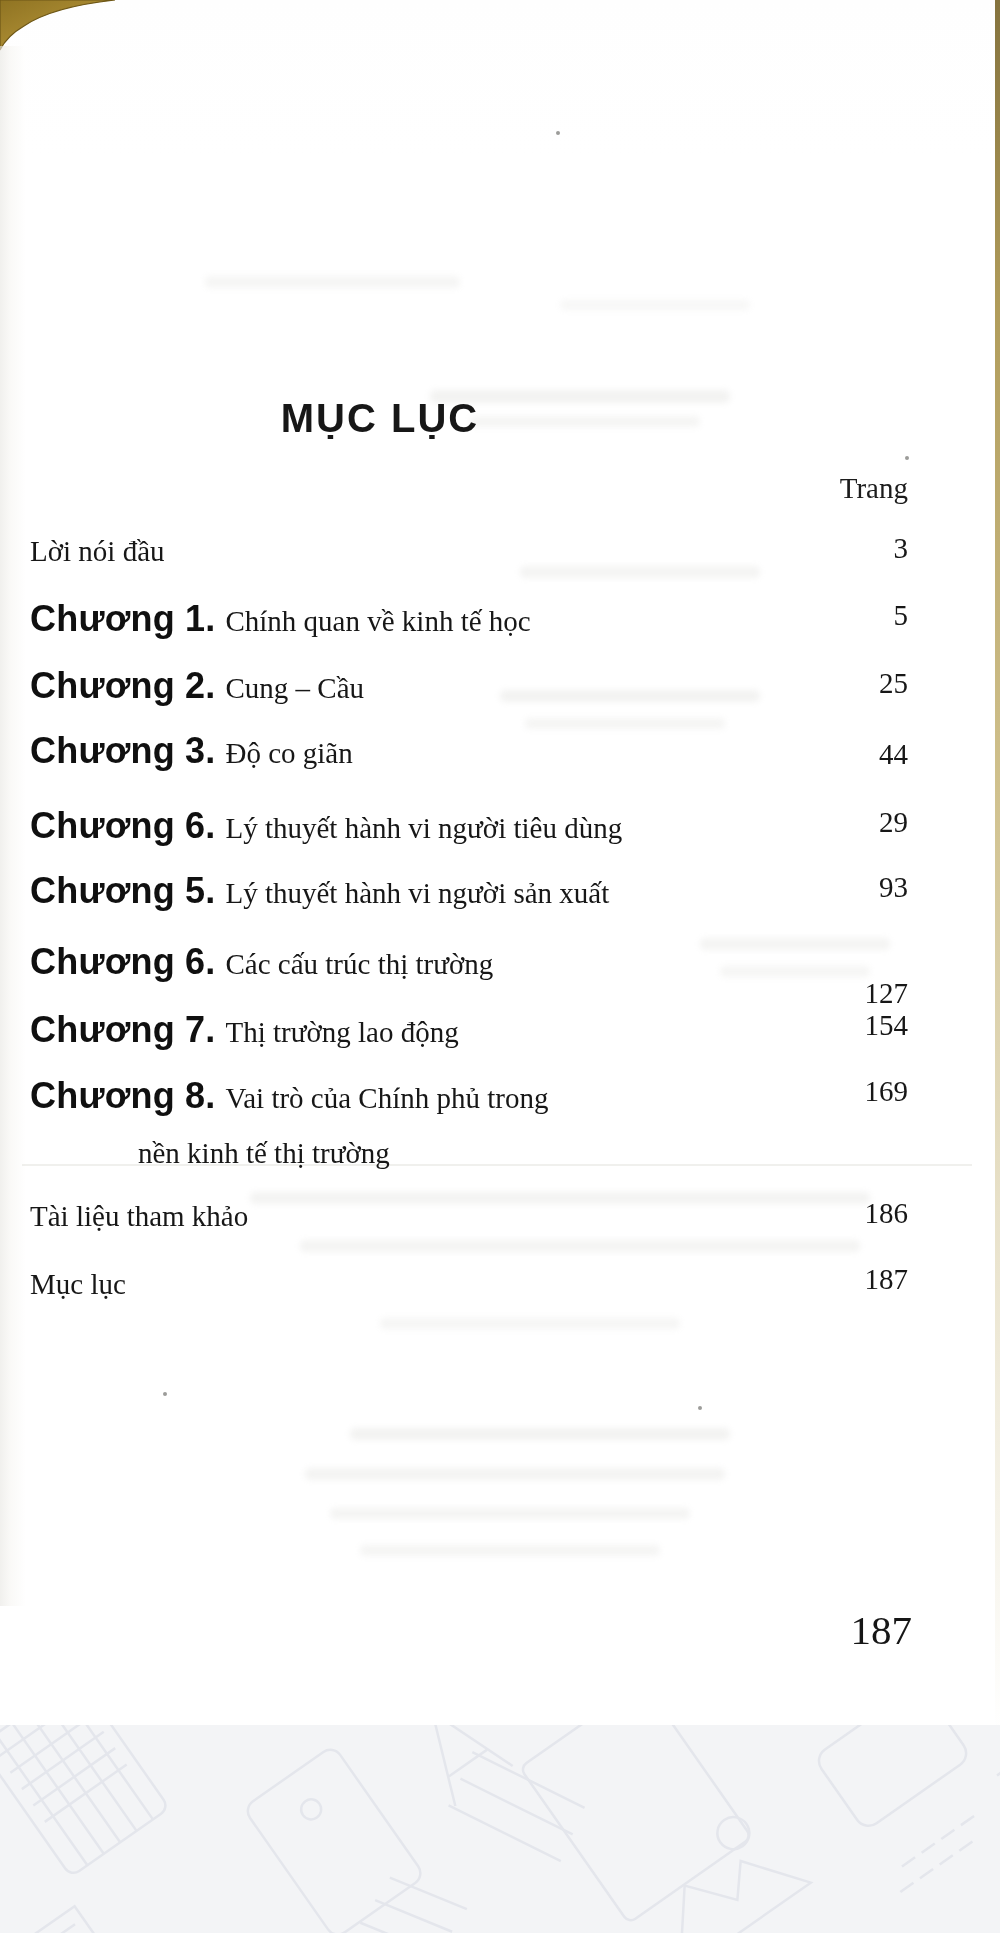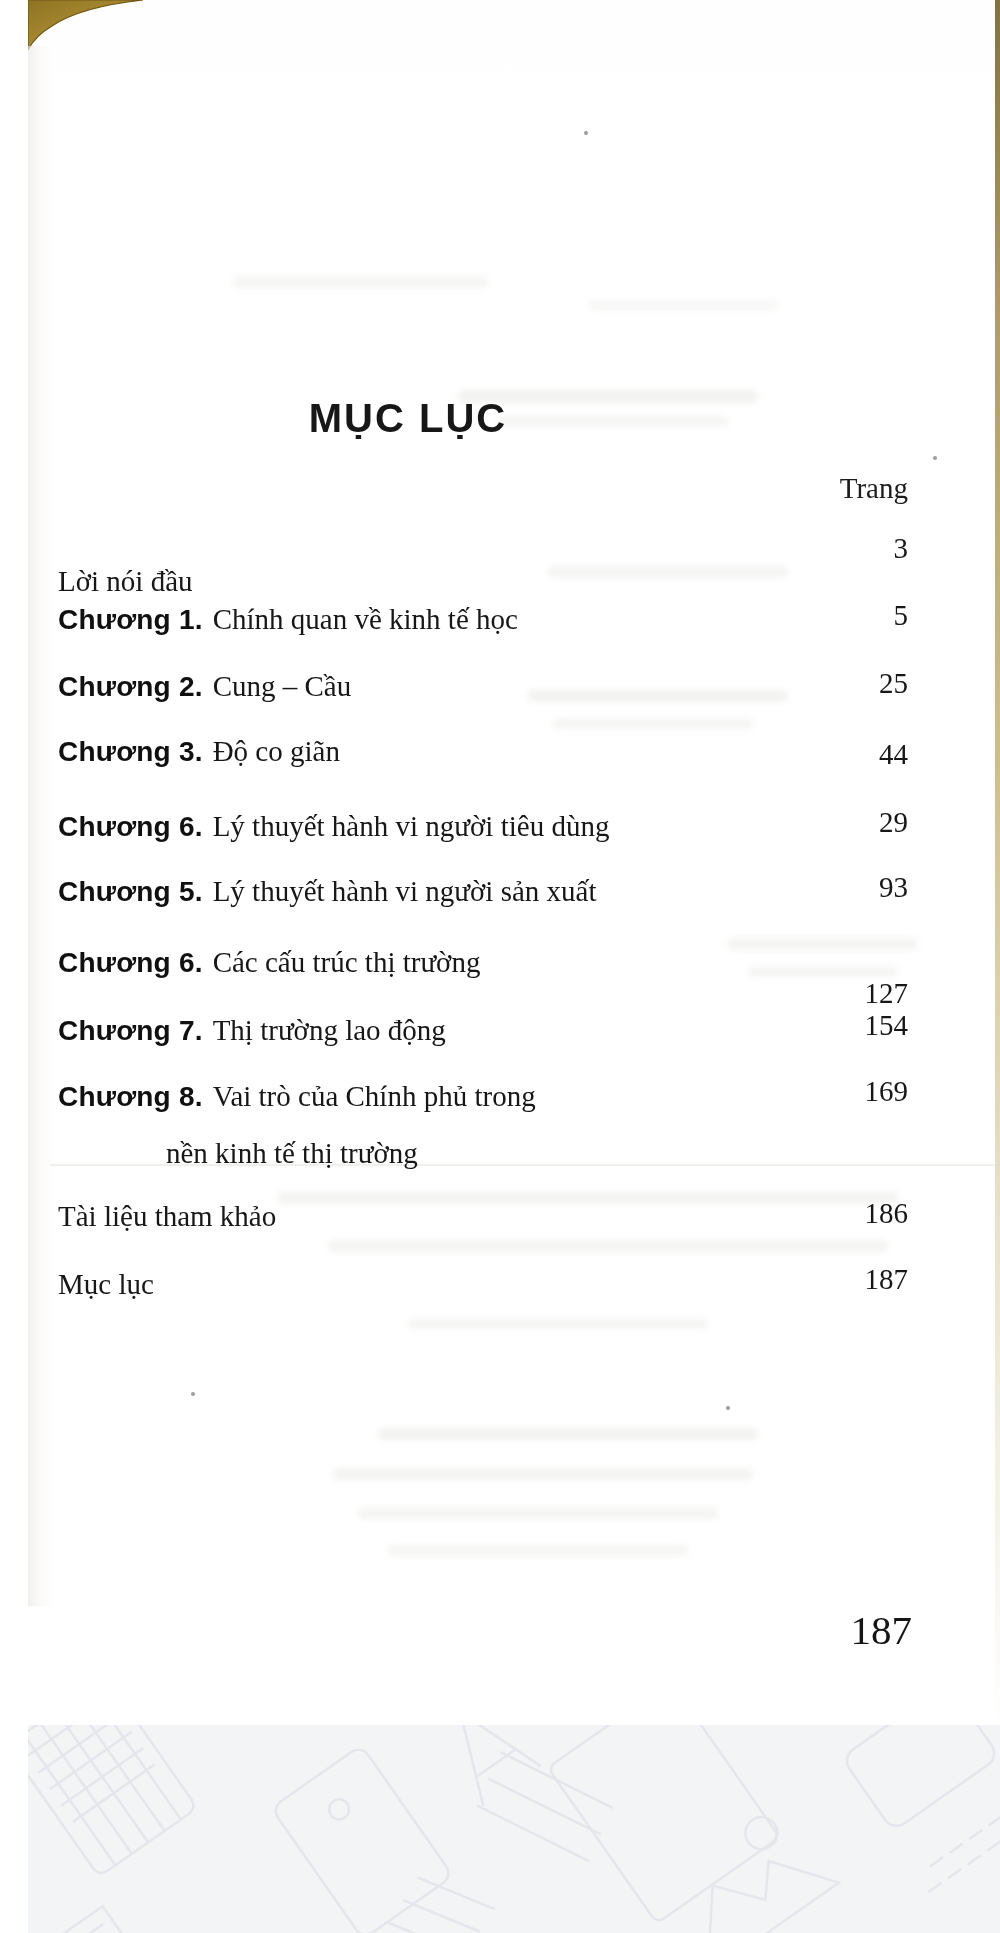--- a/index.html
+++ b/index.html
@@ -2,38 +2,38 @@
 <html><head>
 <meta charset="utf-8">
 <style>
   html,body{margin:0;padding:0;}
   body{
     width:1000px;height:1933px;position:relative;overflow:hidden;
     background:#ffffff;
     font-family:"Liberation Serif","DejaVu Serif",serif;
     color:#1c1c1c;
   }
-  .page{position:absolute;inset:0;background:linear-gradient(180deg,#fefefe 0%,#ffffff 8%,#ffffff 100%);margin-left:28px;}
+  .page{position:absolute;inset:0;background:linear-gradient(180deg,#fefefe 0%,#ffffff 8%,#ffffff 100%);}
   
   .left-edge{position:absolute;left:0;top:46px;width:26px;height:1560px;
     background:linear-gradient(90deg,#e9e8e4 0%,#f7f6f3 40%,#ffffff 100%);opacity:.65;}
   
   .right-edge{position:absolute;right:0;top:0;width:5px;height:1730px;
     background:linear-gradient(180deg,#6f5a1c 0%,#a38b3e 18%,#c7b578 45%,#e4dcc0 70%,rgba(230,224,198,0) 100%);
     opacity:.85;}
   
   .corner{position:absolute;top:0;left:0;}
   
   .doc-title{position:absolute;left:30px;top:396px;width:700px;text-align:center;
     font-family:"Liberation Sans","DejaVu Sans",sans-serif;font-weight:700;
     font-size:40px;letter-spacing:2px;color:#171717;}
   .trang{position:absolute;right:92px;top:472px;font-size:29px;color:#1c1c1c;}
   
   .row-left{position:absolute;left:30px;font-size:29px;line-height:34px;white-space:nowrap;color:#171717;}
-  .chap{font-family:"Liberation Sans","DejaVu Sans",sans-serif;font-weight:700;font-size:28px;letter-spacing:.2px;margin-right:10px;color:#101010;}
+  .chap{font-family:"Liberation Sans","DejaVu Sans",sans-serif;font-weight:700;font-size:36px;letter-spacing:.2px;margin-right:10px;color:#101010;}
   .pagenum{position:absolute;right:92px;width:90px;text-align:right;font-size:29px;line-height:34px;color:#171717;}
   .cont-line{position:absolute;left:138px;font-size:29px;line-height:34px;color:#171717;}
   .footer-num{position:absolute;right:88px;top:1606px;font-size:41px;color:#161616;}
   
   .smudge{position:absolute;background:#b3b3ab;border-radius:5px;filter:blur(3px);}
   .crease{position:absolute;left:22px;top:1164px;width:950px;height:2px;background:#d9d9d2;opacity:.4;}
   .speck{position:absolute;width:4px;height:4px;border-radius:50%;background:#5a5a55;opacity:.6;}
   
   .cs-band{position:absolute;left:0;top:1725px;width:1000px;height:208px;background:#f3f4f6;overflow:hidden;}
   .cs-band svg{position:absolute;left:0;top:0;}
@@ -77,21 +77,21 @@
 
   <div class="speck" style="left:556px;top:131px"></div>
   <div class="speck" style="left:905px;top:456px"></div>
   <div class="speck" style="left:698px;top:1406px"></div>
   <div class="speck" style="left:163px;top:1392px"></div>
 
   <div class="doc-title">MỤC LỤC</div>
   <div class="trang">Trang</div>
 
   <div>
-    <span class="row-left" style="top:564px">Lời nói đầu</span>
+    <span class="row-left" style="top:534px">Lời nói đầu</span>
     <span class="pagenum" style="top:531px">3</span>
   </div>
 
   <div>
     <span class="row-left" style="top:602px"><b class="chap">Chương 1.</b><span>Chính quan về kinh tế học</span></span>
     <span class="pagenum" style="top:598px">5</span>
   </div>
 
   <div>
     <span class="row-left" style="top:669px"><b class="chap">Chương 2.</b><span>Cung – Cầu</span></span>

